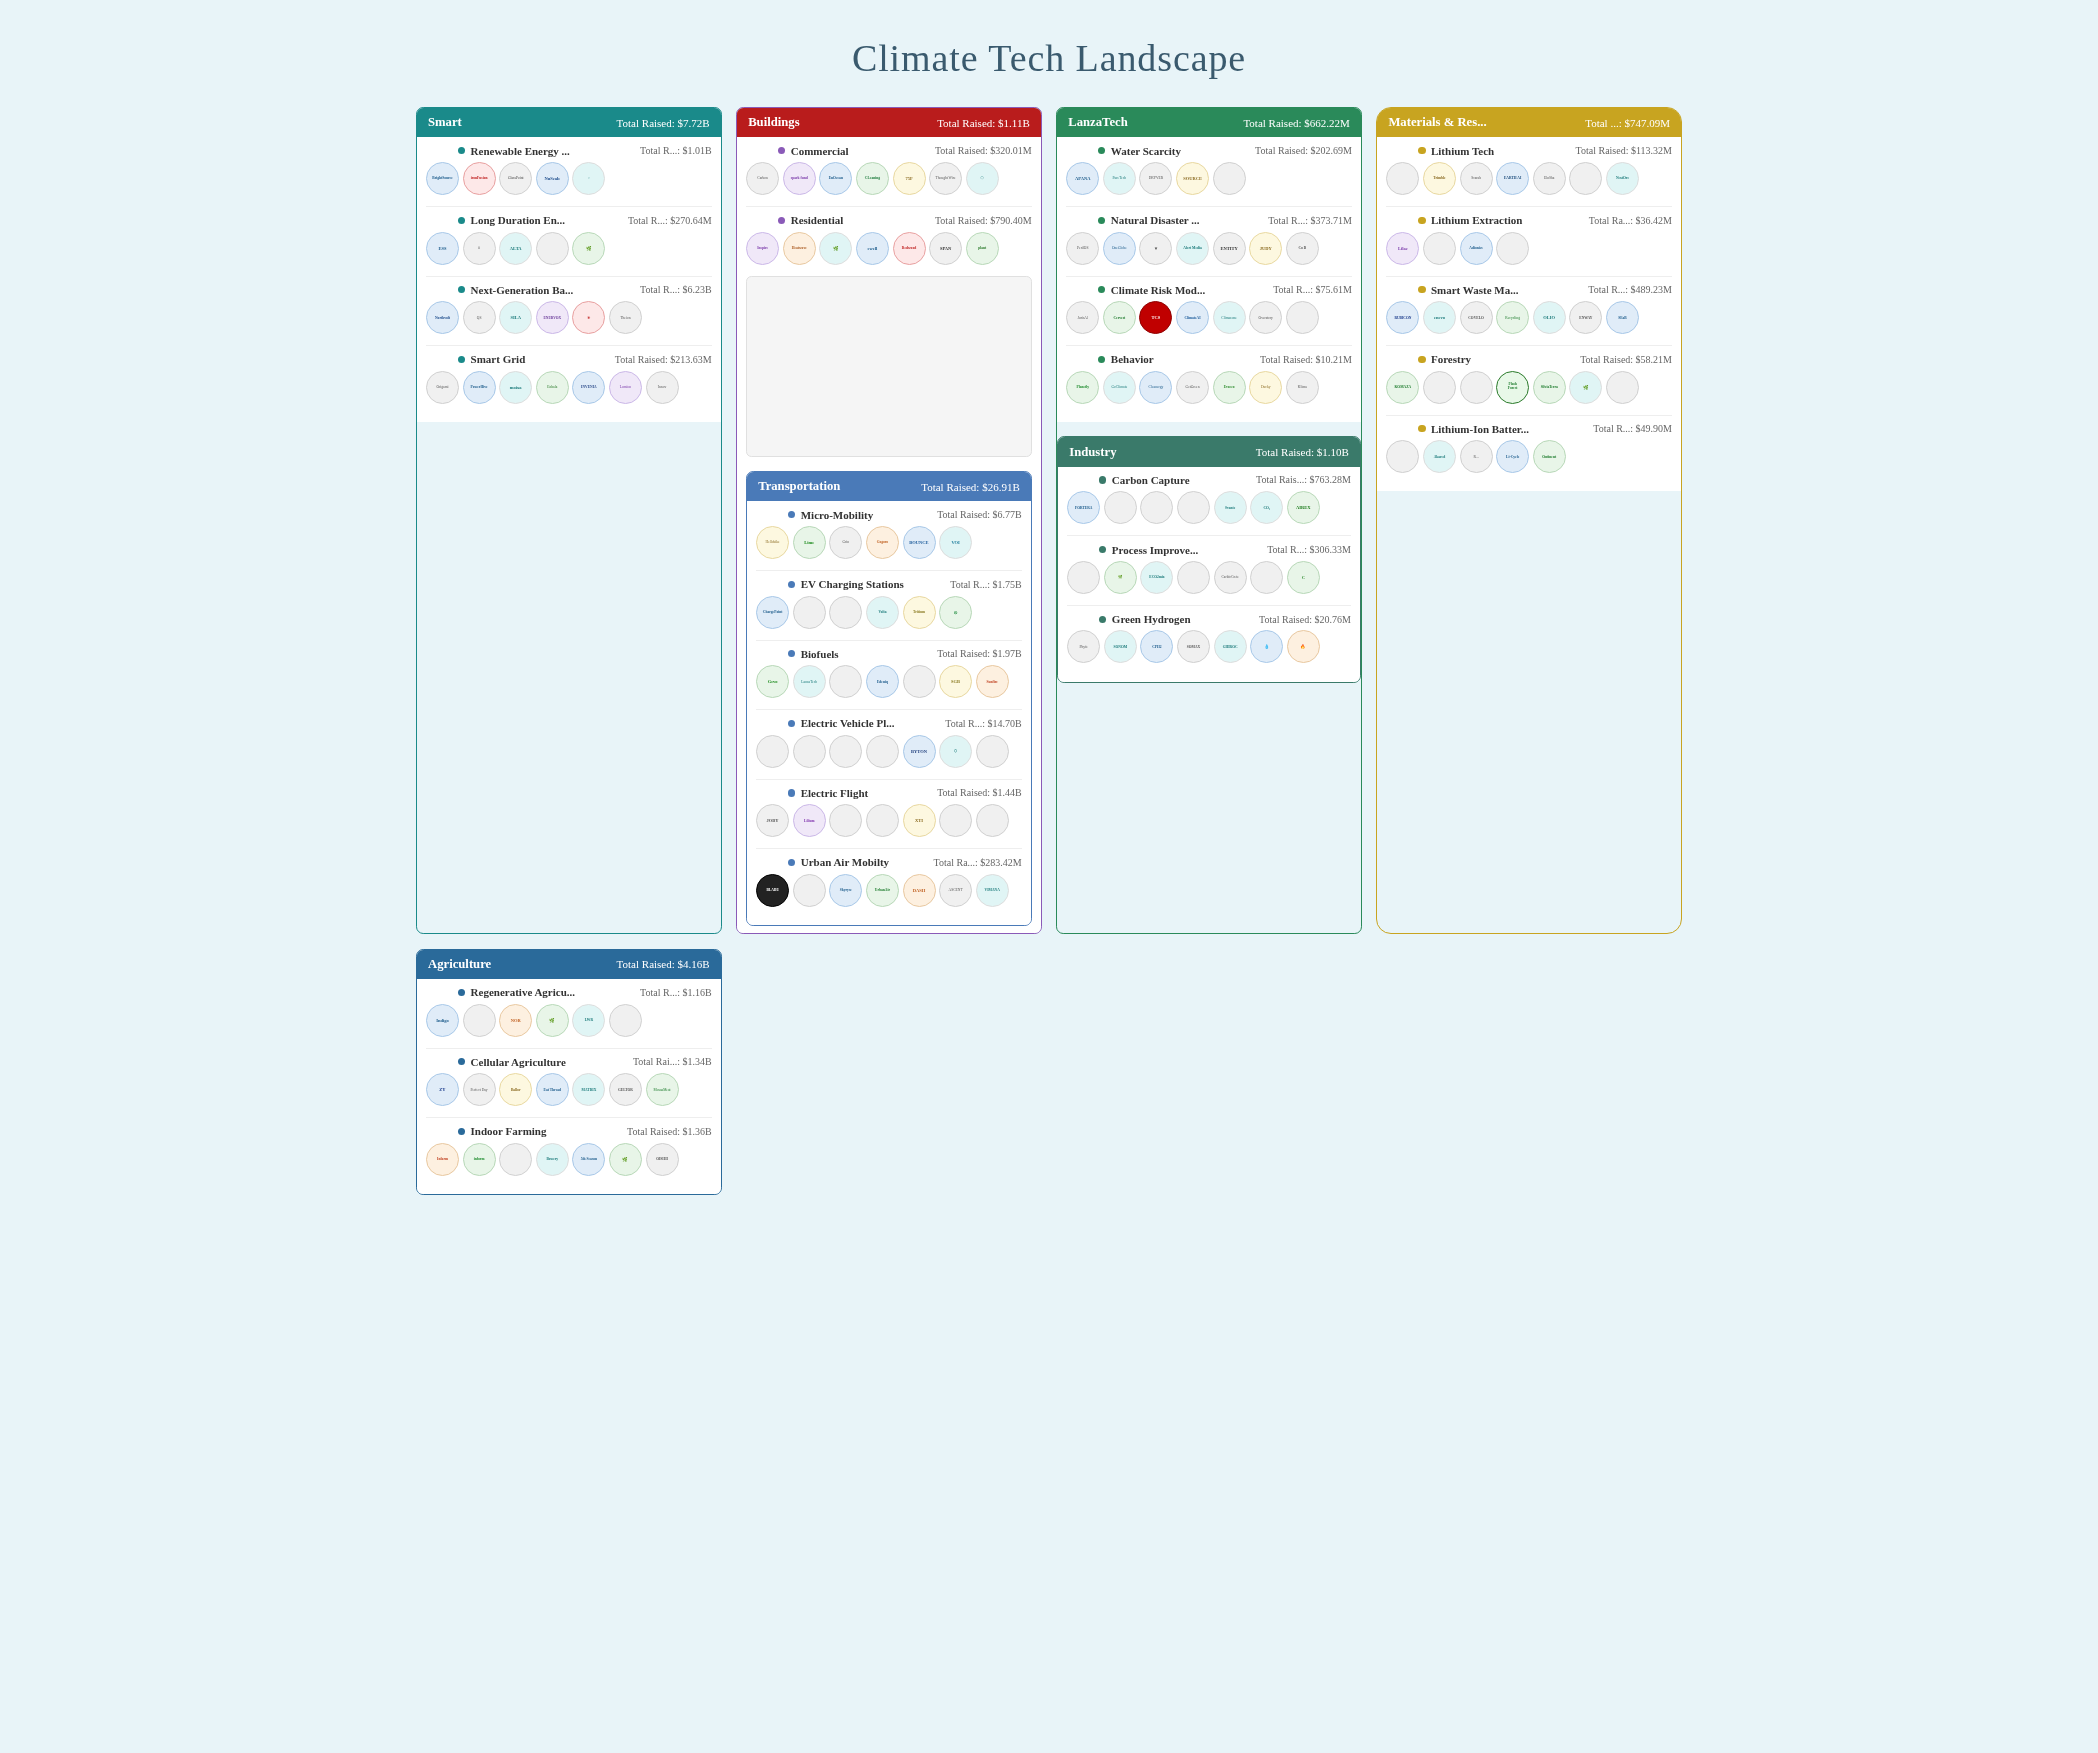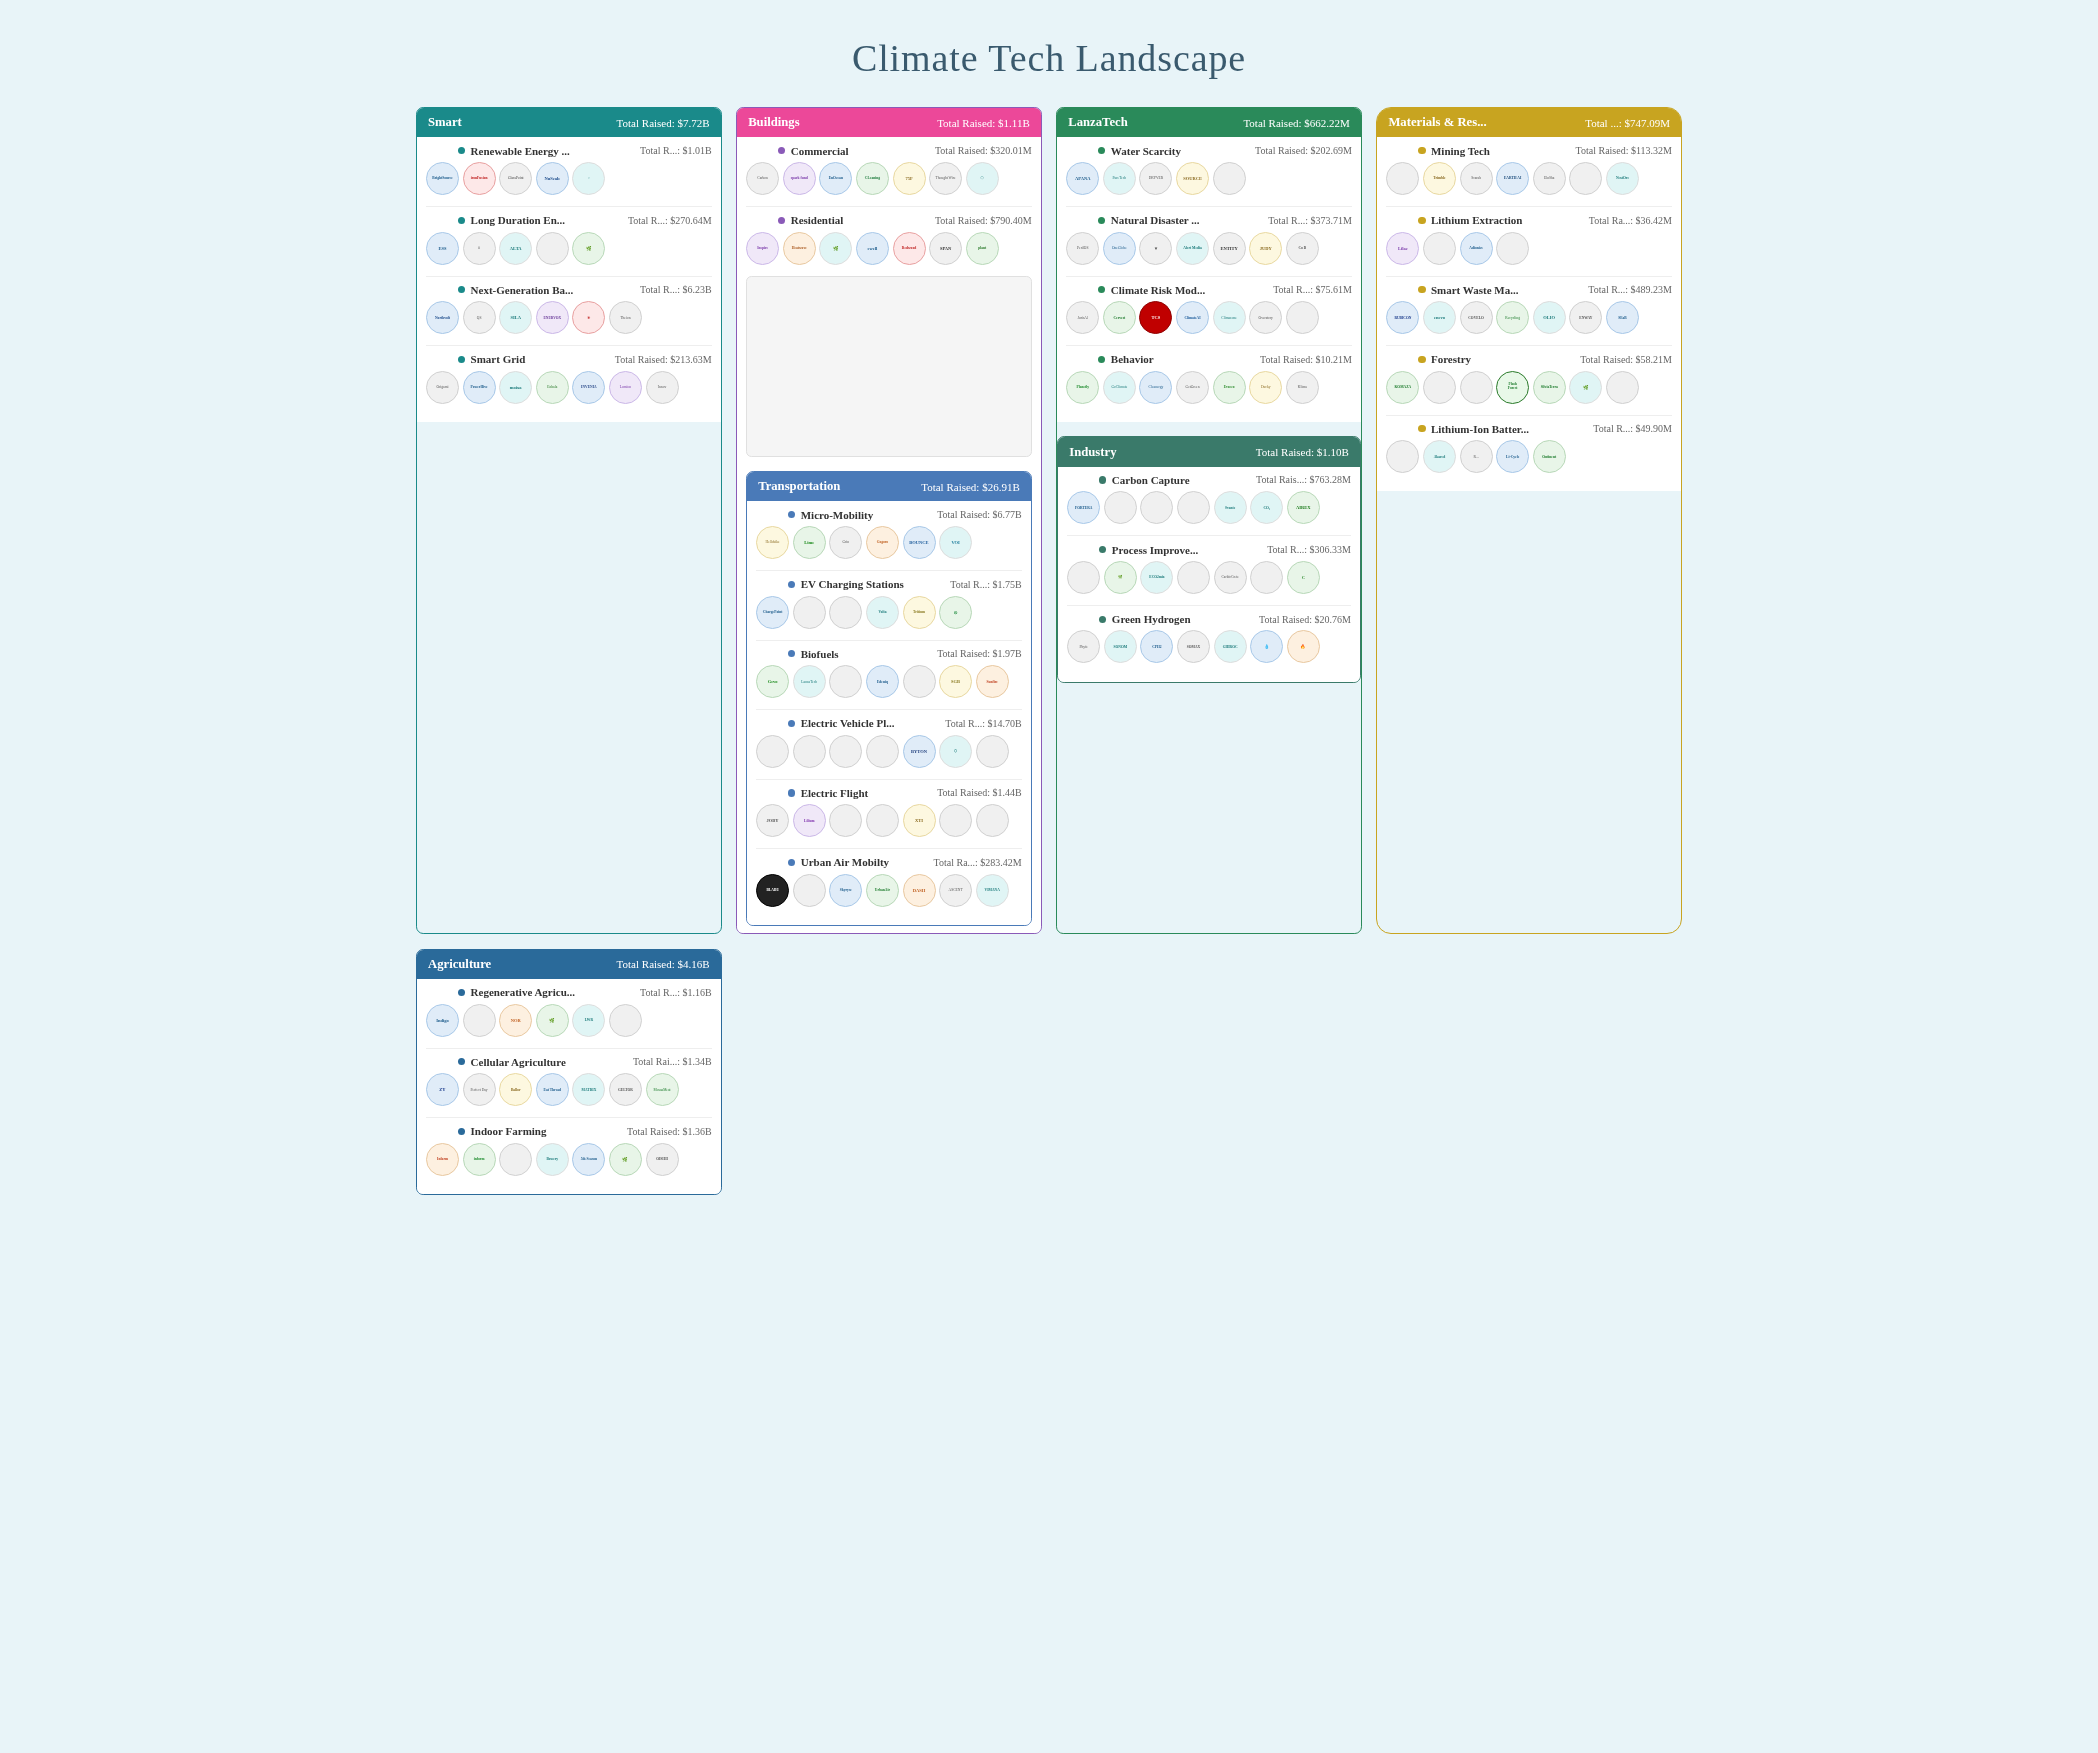--- a/index.html
+++ b/index.html
@@ -93,21 +93,21 @@
       justify-content: center;
       font-size: 4.5px;
       color: #555;
       text-align: center;
       overflow: hidden;
       flex-shrink: 0;
     }
     
     .energy-header { background: #1a8a8a; }
     .energy-dot { background: #1a8a8a; }
-    .buildings-header { background: #ec4899; }
+    .buildings-header { background: #b91c1c; }
     .buildings-dot { background: #8a5ab8; }
     .adaptation-header { background: #2a8a5a; }
     .adaptation-dot { background: #2a8a5a; }
     .materials-header { background: #c8a420; }
     .materials-dot { background: #c8a420; }
     .agriculture-header { background: #2a6a9a; }
     .agriculture-dot { background: #2a6a9a; }
     .transportation-header { background: #4a7ab8; }
     .transportation-dot { background: #4a7ab8; }
     .industry-header { background: #3a7a6a; }
@@ -807,21 +807,21 @@
     <div class="sector-header materials-header">
       <span>Materials &amp; Res...</span>
       <span class="total">Total ...: $747.09M</span>
     </div>
     <div class="sector-body">
 
       <div class="subsector">
         <div class="subsector-header">
           <span class="subsector-name">
             <span class="dot materials-dot"></span>
-            <span>Mining Tech</span>
+            <span>Lithium Tech</span>
           </span>
           <span class="subsector-total">Total Raised: $113.32M</span>
         </div>
         <div class="company-logos">
           <div class="company-logo logo-gray">
               <span style="font-size:3.6px;color:#555;"></span>
             </div>
           <div class="company-logo logo-yellow">
               <span style="font-size:3.6px;color:#8a6a20;font-weight:bold;">Trimble</span>
             </div>

